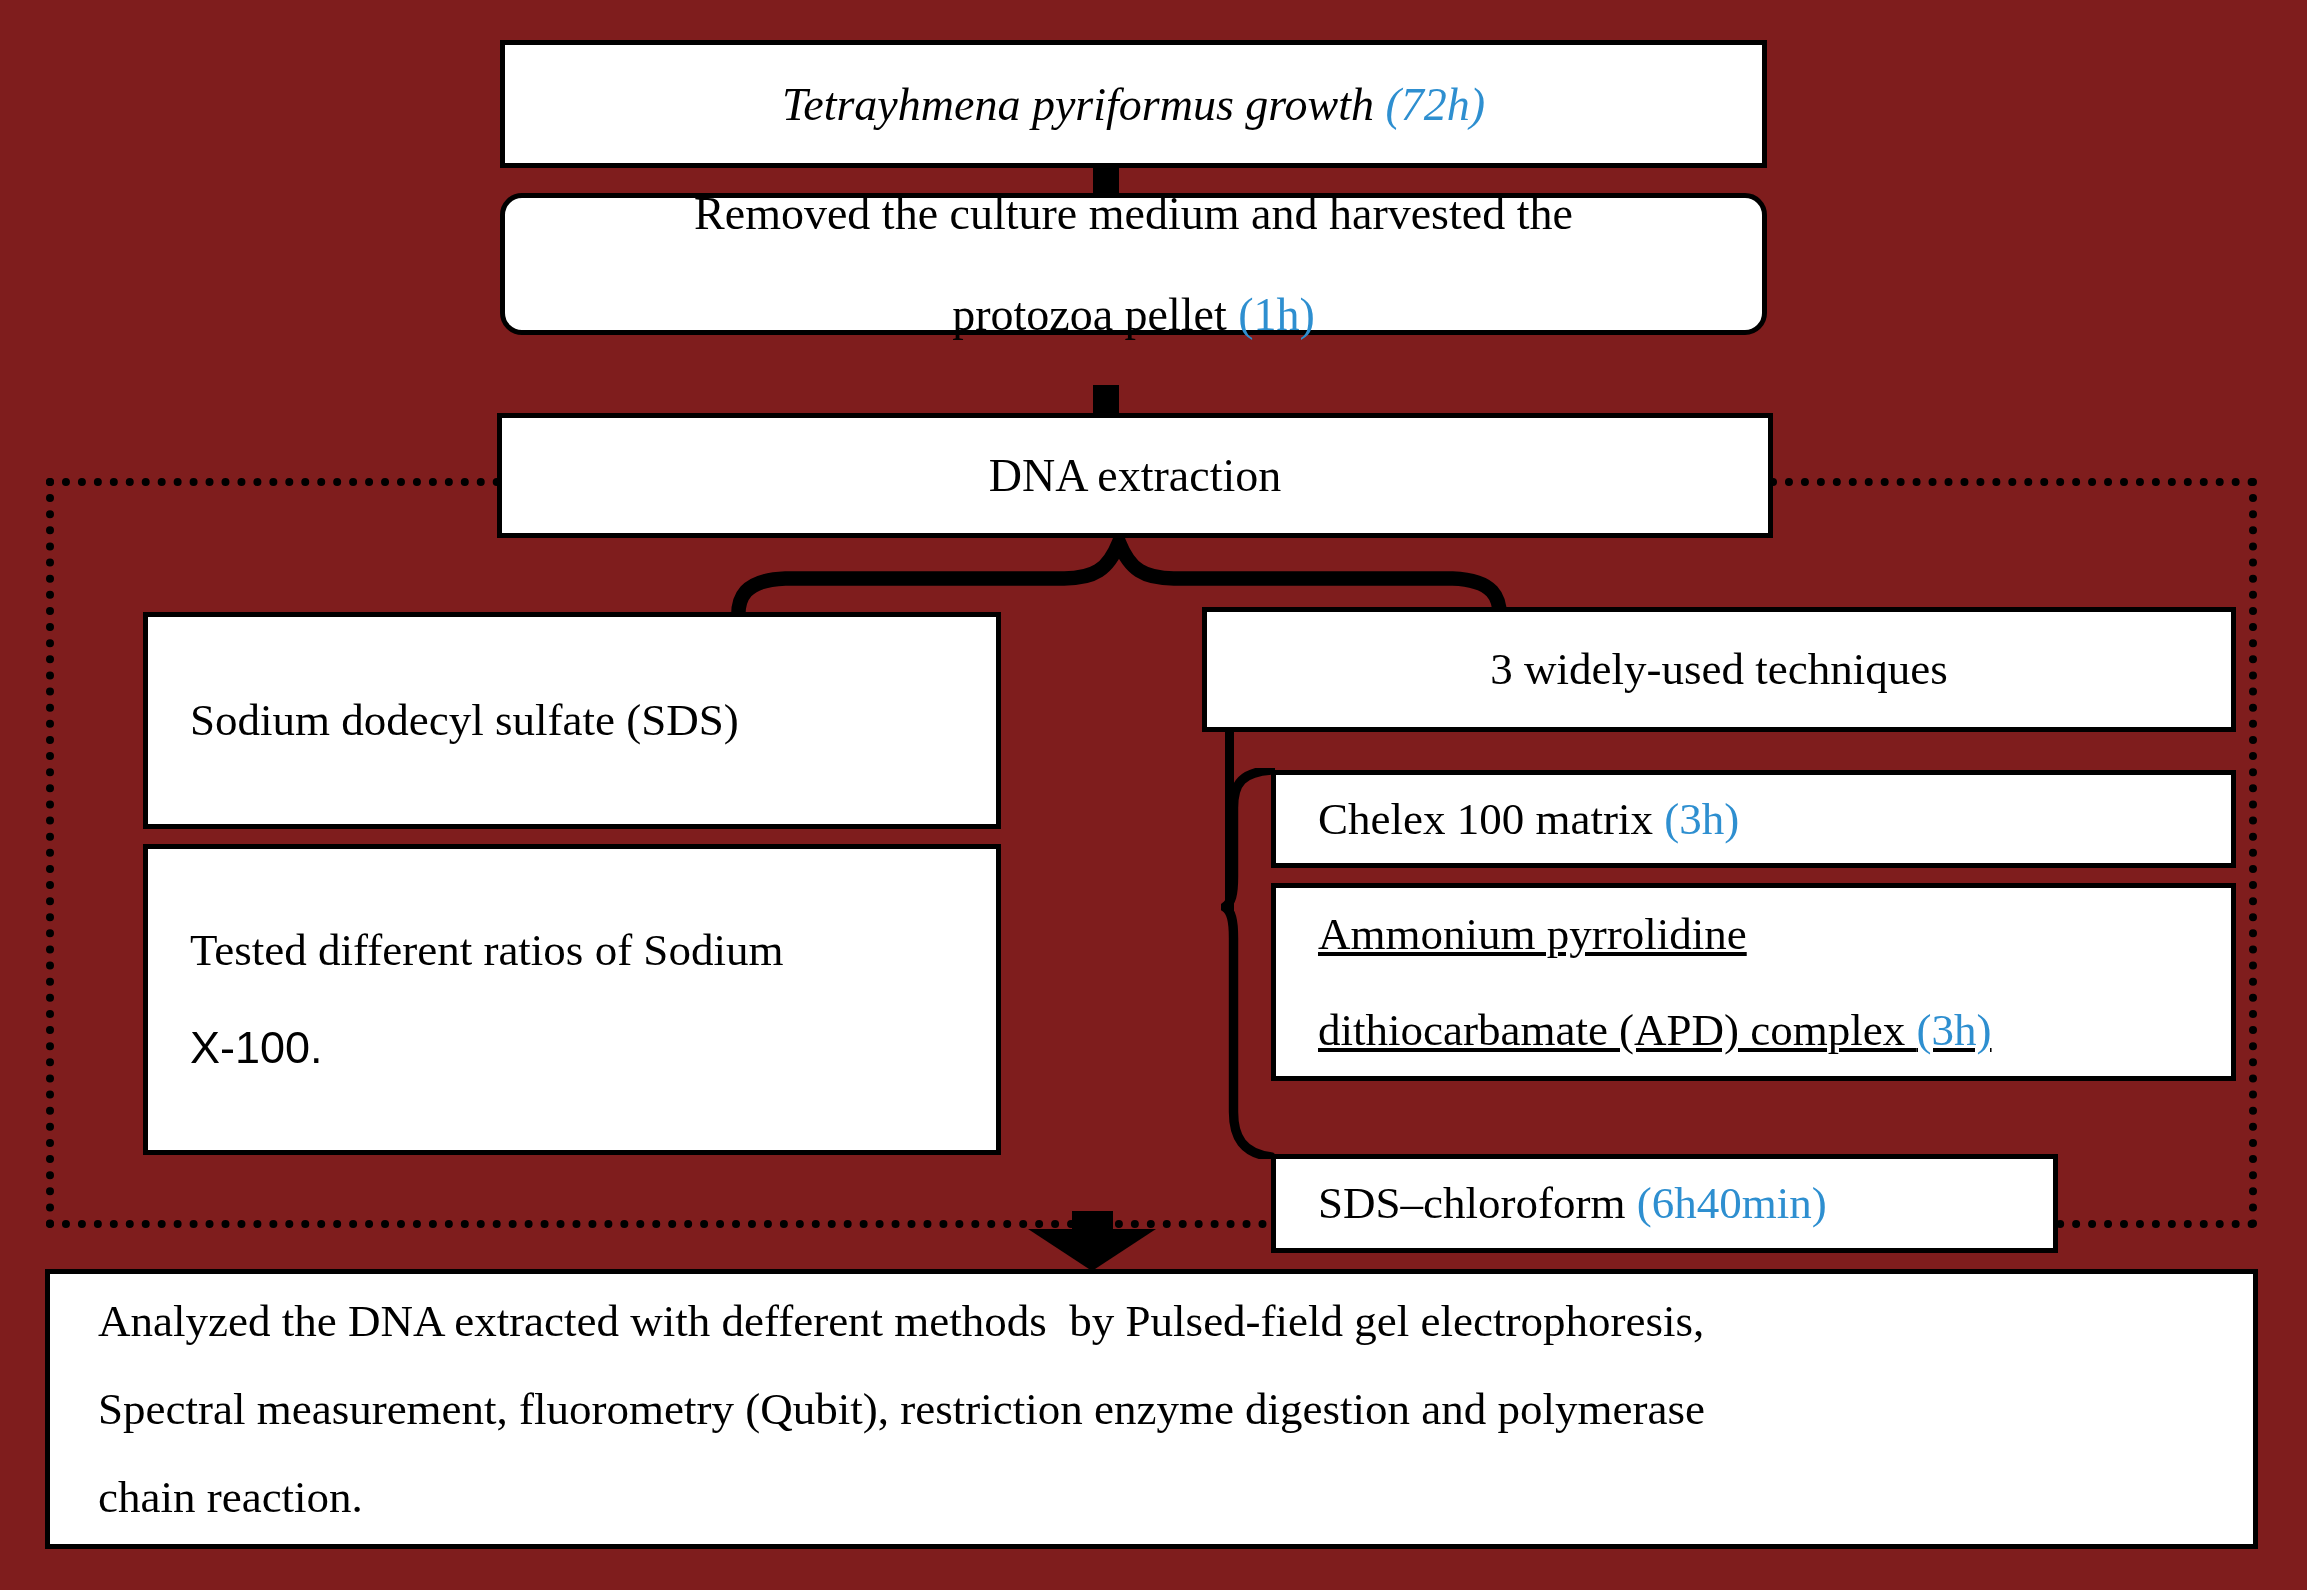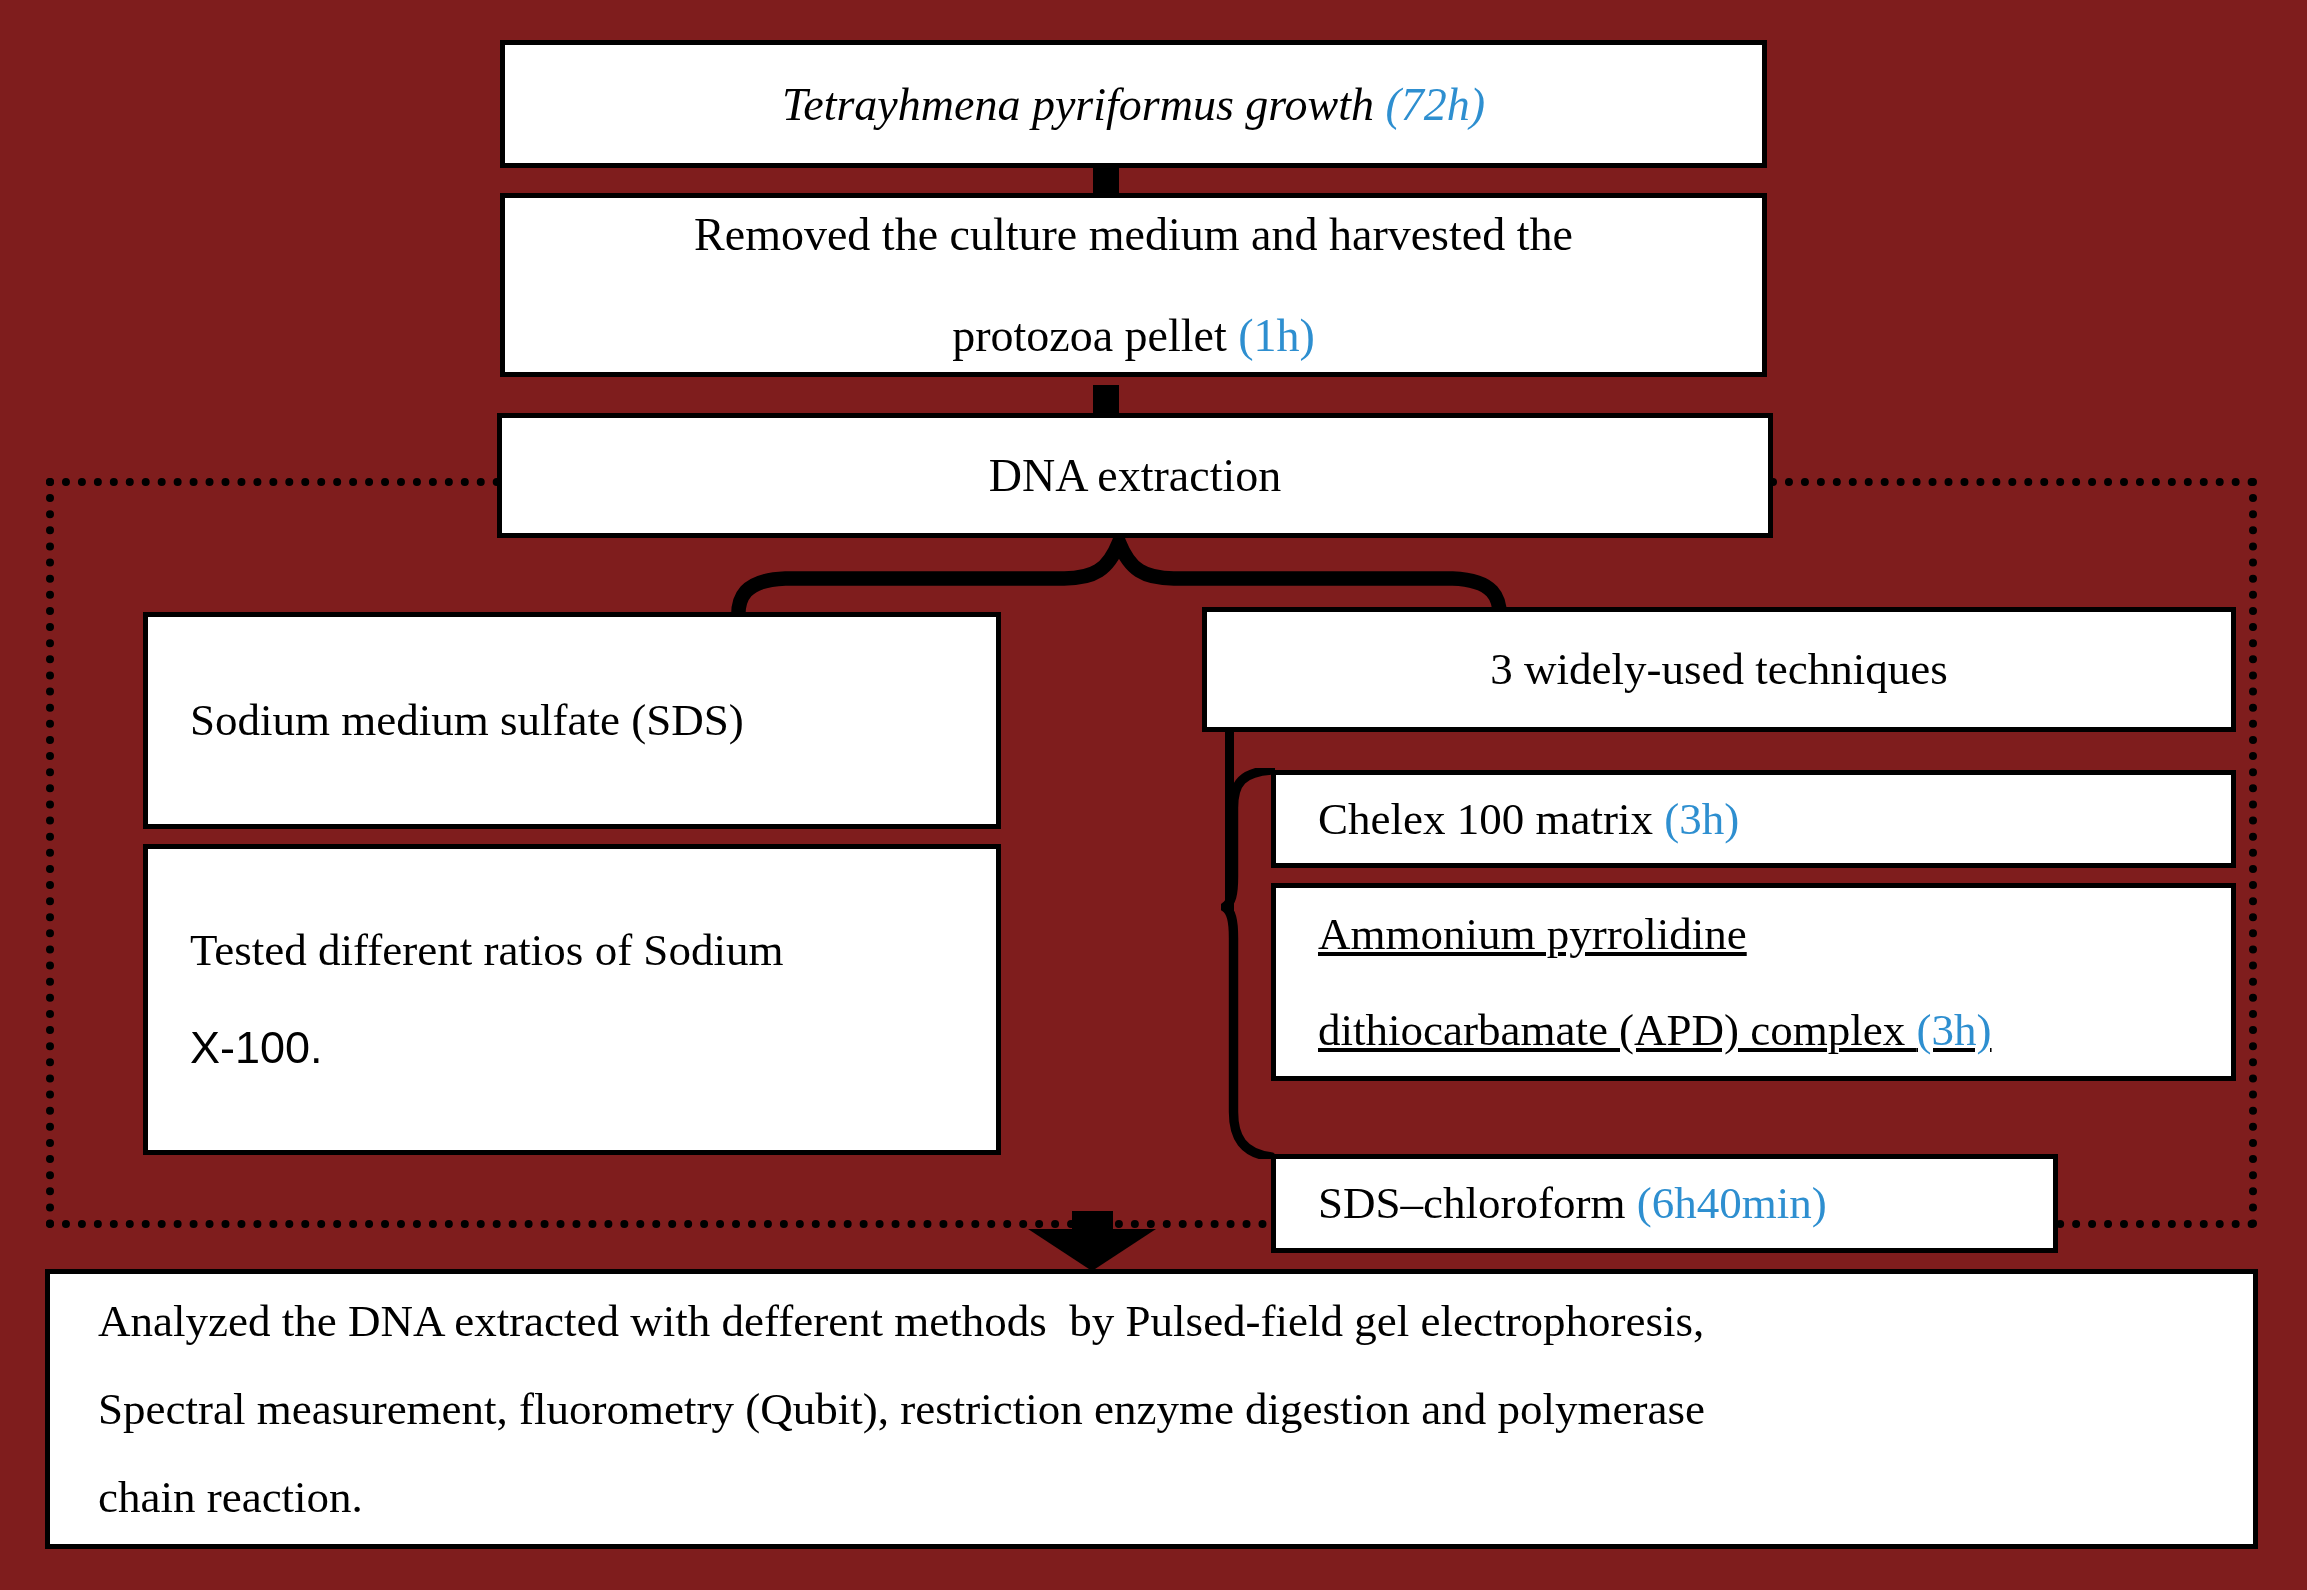--- a/index.html
+++ b/index.html
@@ -56,37 +56,37 @@
 <div id="canvas">
 
   <div class="dotted-region"></div>
 
   <div class="box center fs64" style="left:500px;top:40px;width:1267px;height:128px;">
       <div class="line"><span class="it">Tetrayhmena pyriformus growth </span><span class="accent it">(72h)</span></div>
     </div>
 
   <div class="connector" style="left:1093px;top:165px;width:26px;height:30px;"></div>
 
-  <div class="box center fs64 lh140" style="left:500px;top:193px;width:1267px;height:184px;">
+  <div class="box center fs64 lh140" style="left:500px;top:193px;width:1267px;height:142px;border-radius:22px;">
       <div class="line"><span>Removed the culture medium and harvested the</span></div>
       <div class="line"><span>protozoa pellet </span><span class="accent">(1h)</span></div>
     </div>
 
   <div class="connector" style="left:1093px;top:385px;width:26px;height:30px;"></div>
 
   <div class="box center fs64" style="left:497px;top:413px;width:1276px;height:125px;">
       <div class="line"><span>DNA extraction</span></div>
     </div>
 
   <svg class="brace" style="left:728px;top:538px;" width="782" height="91" viewBox="0 0 1080 126" aria-hidden="true">
     <path d="M 14,122 C 8,80 24,58 78,56 L 464,56 C 505,56 525,44 540,6 C 555,44 575,56 616,56 L 1002,56 C 1056,58 1072,80 1066,122" fill="none" stroke="#000" stroke-width="20" stroke-linecap="round"></path>
   </svg>
 
   <div class="box leftpad" style="left:143px;top:612px;width:858px;height:217px;">
-      <div class="line"><span>Sodium medium sulfate (SDS)</span></div>
+      <div class="line"><span>Sodium dodecyl sulfate (SDS)</span></div>
     </div>
 
   <div class="box leftpad" style="left:143px;top:844px;width:858px;height:311px;">
       <div class="line"><span>Tested different ratios of Sodium</span></div>
       <div class="line"><span class="sans">X-100.</span></div>
     </div>
 
   <div class="box center" style="left:1202px;top:607px;width:1034px;height:125px;">
       <div class="line"><span>3 widely-used techniques</span></div>
     </div>

